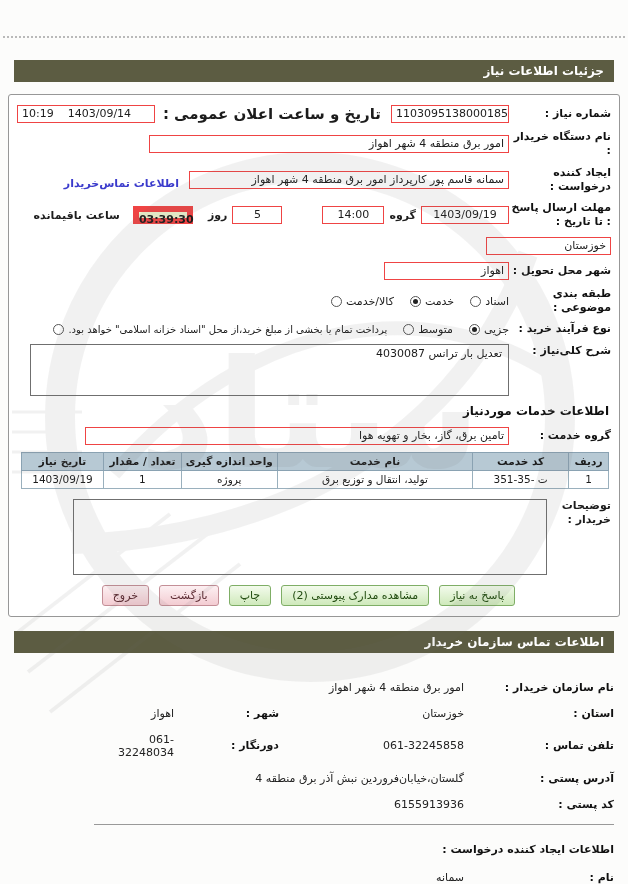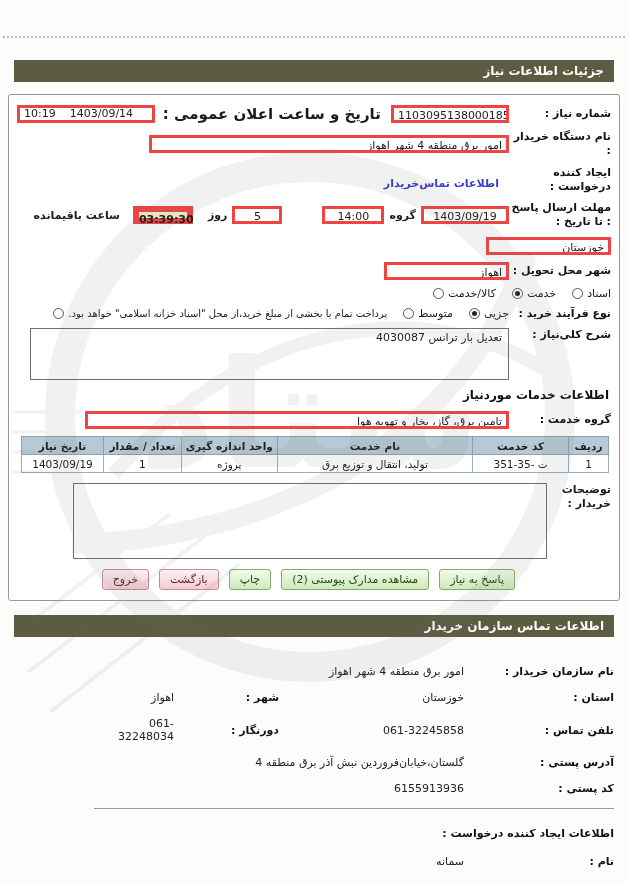--- a/index.html
+++ b/index.html
@@ -24,21 +24,21 @@
     border:1px solid #979797;border-radius:3px;background:#fff;
     margin:0 8px;padding:10px 8px 6px;
   }
   .form-row{display:flex;align-items:center;margin-bottom:7px;font-size:11px;}
   .row-top{align-items:flex-start;}
   .lbl{width:102px;flex:none;font-weight:bold;font-size:11px;line-height:1.3;color:#111;}
   .lbl-inline{font-weight:bold;font-size:15px;margin:0 10px 0 8px;white-space:nowrap;}
   .lbl-sm{font-weight:bold;font-size:11px;margin:0 5px;white-space:nowrap;}
   .lbl-narrow{width:64px;flex:none;font-weight:bold;font-size:11px;line-height:1.3;}
   .field{
-    border:3px solid #ef4444;background:#fff;height:18px;line-height:16px;
+    border:1px solid #ef4444;background:#fff;height:18px;line-height:16px;
     font-size:11px;padding:0 4px;white-space:nowrap;overflow:hidden;
   }
   .dt-box{display:flex;gap:14px;align-items:center;}
   .w130{width:130px;}
   .w152{width:152px;}
   .w360{width:360px;}
   .w320{width:320px;}
   .w88{width:88px;text-align:center;}
   .w62{width:62px;text-align:center;}
   .w50{width:50px;text-align:center;}
@@ -126,20 +126,21 @@
       </div>
     </div>
 
     <div class="form-row">
       <div class="lbl">نام دستگاه خریدار :</div>
       <div class="field w360">امور برق  منطقه 4  شهر  اهواز</div>
     </div>
 
     <div class="form-row">
       <div class="lbl">ایجاد کننده درخواست :</div>
+      <div class="field w320">سمانه قاسم پور کارپرداز امور برق  منطقه 4  شهر اهواز</div>
       <span class="link">اطلاعات تماس‌خریدار</span>
     </div>
 
     <div class="form-row">
       <div class="lbl">مهلت ارسال پاسخ : تا تاریخ :</div>
       <div class="field w88" dir="ltr">1403/09/19</div>
       <div class="lbl-sm">گروه</div>
       <div class="field w62" dir="ltr">14:00</div>
       <div class="gap40"></div>
       <div class="field w50">5</div>
@@ -151,20 +152,21 @@
     <div class="form-row">
       <div class="field w125">خوزستان</div>
     </div>
 
     <div class="form-row">
       <div class="lbl">شهر محل تحویل :</div>
       <div class="field w125">اهواز</div>
     </div>
 
     <div class="form-row">
+      <div class="lbl">طبقه بندی موضوعی :</div>
       <div class="opts">
         <span class="opt">
           <span>اسناد</span>
           <span class="radio"></span>
         </span>
         <span class="opt">
           <span>خدمت</span>
           <span class="radio checked"></span>
         </span>
         <span class="opt">

